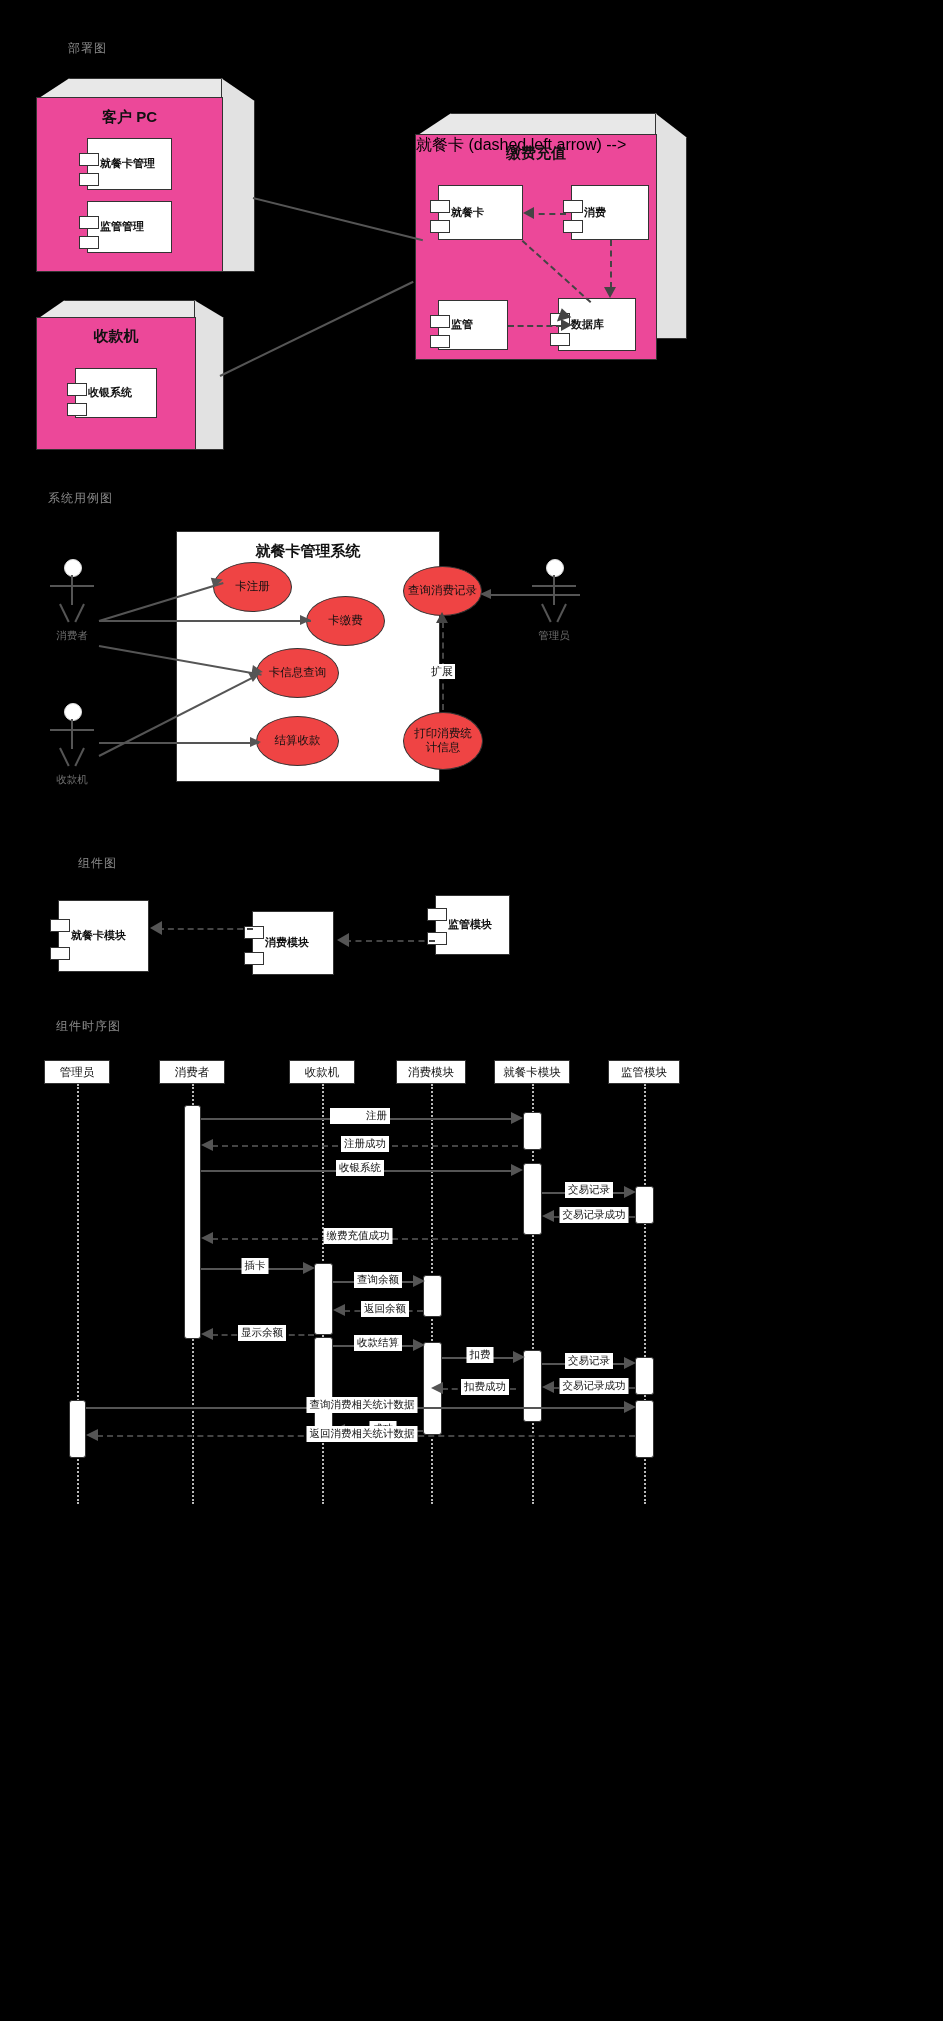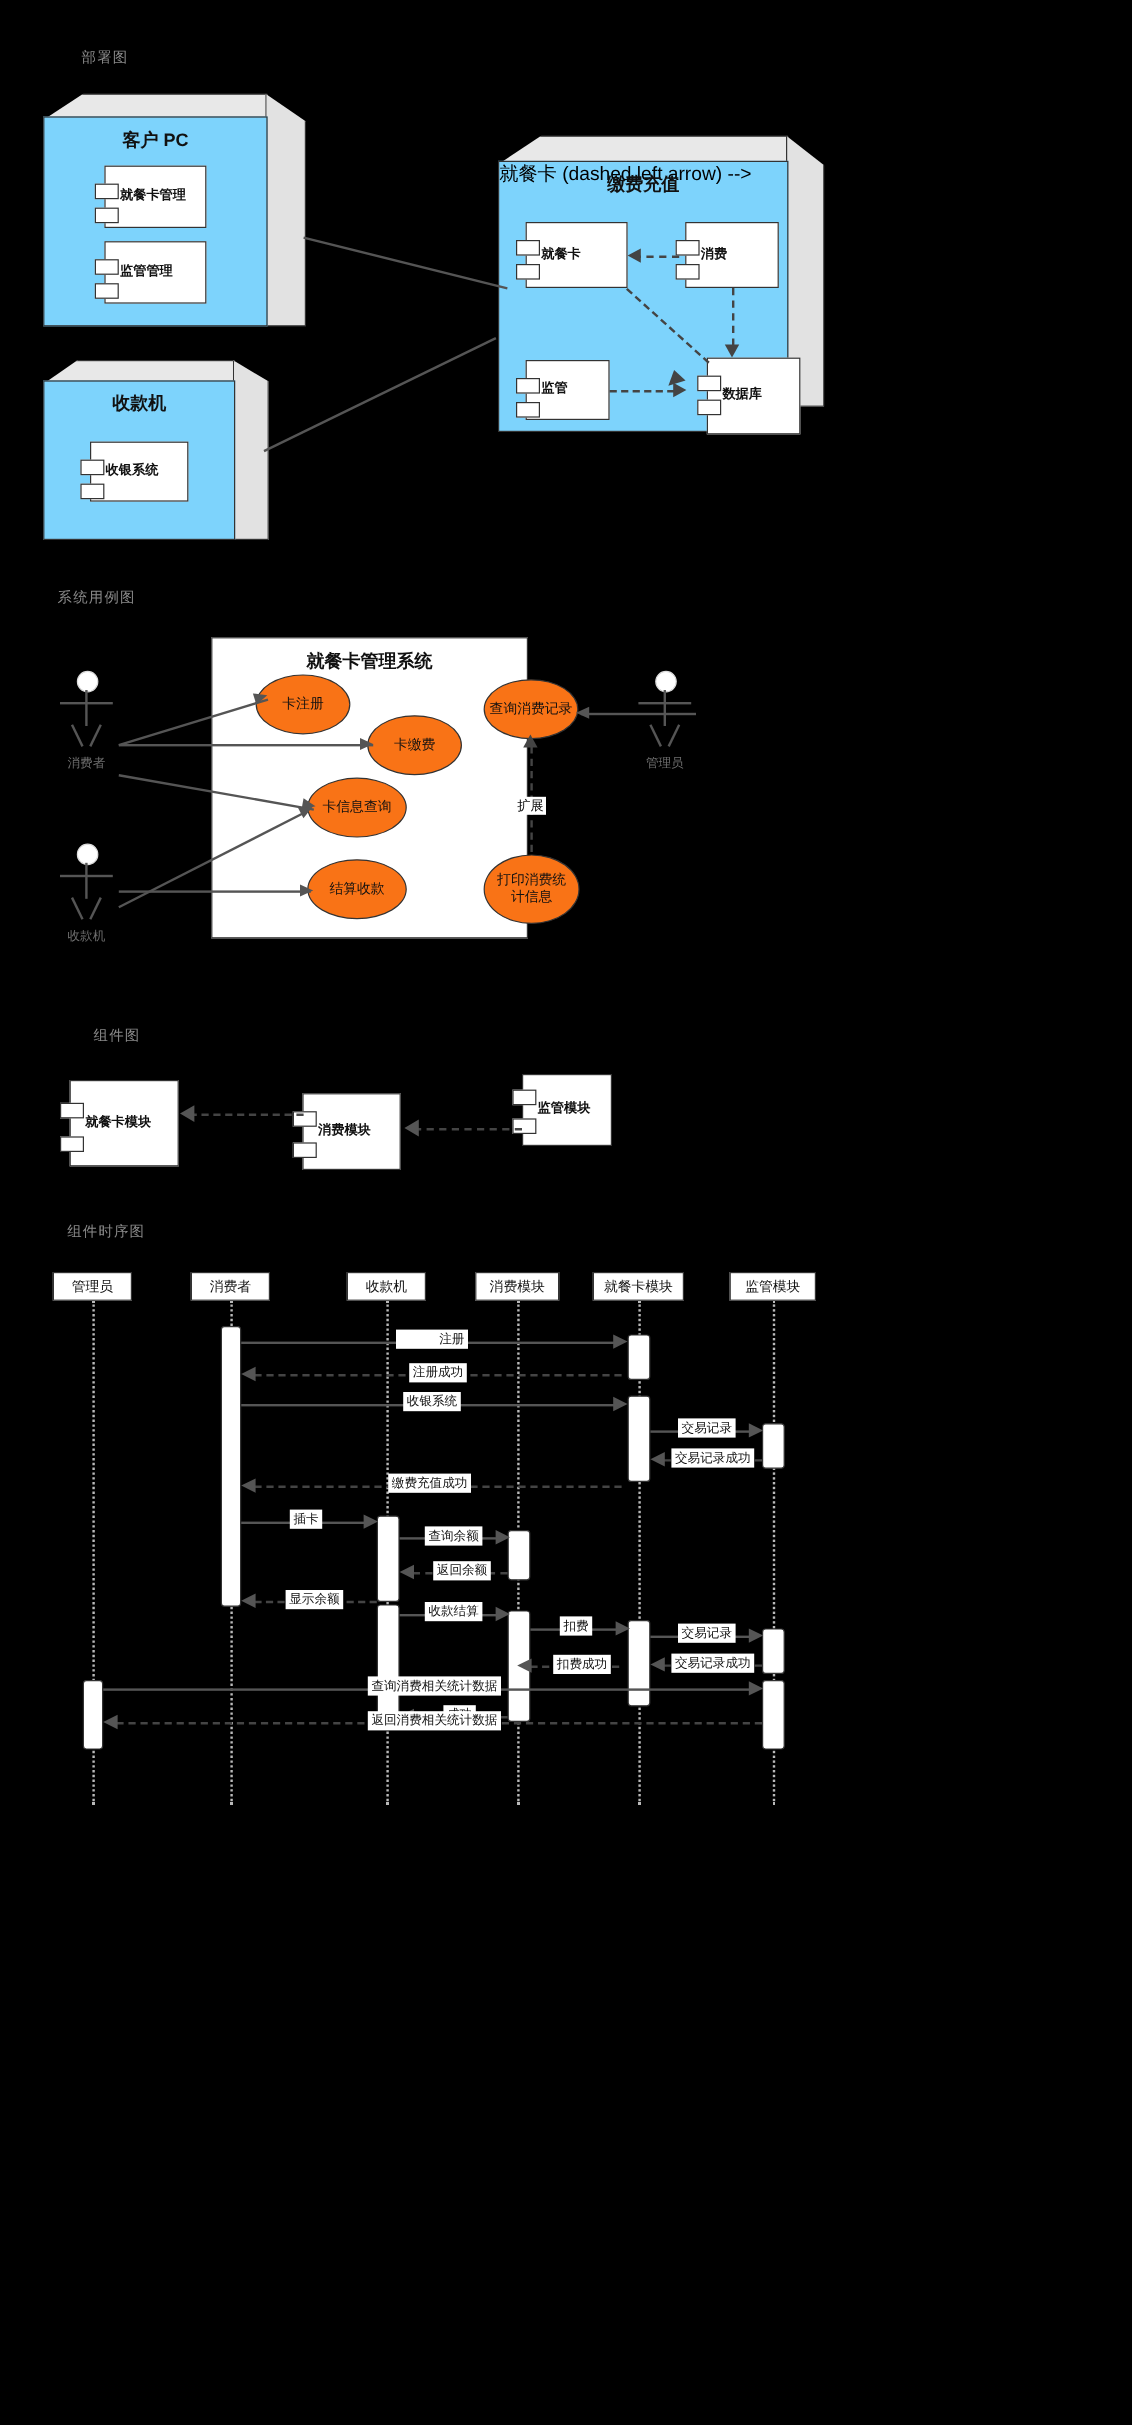--- a/index.html
+++ b/index.html
@@ -4,42 +4,42 @@
 <style>
   html,body{margin:0;padding:0;background:#000;}
   body{width:943px;height:2021px;position:relative;font-family:"Liberation Sans","DejaVu Sans",sans-serif;overflow:hidden;}
   .canvas{position:absolute;inset:0;}
   .sec-title{position:absolute;color:#8a8a8a;font-size:12px;letter-spacing:1px;white-space:nowrap;}
 
   
   .node3d{position:absolute;}
   .node3d .top{position:absolute;background:#e8e8e8;border:1.5px solid #333;}
   .node3d .side{position:absolute;background:#e2e2e2;border:1.5px solid #333;}
-  .node3d .face{position:absolute;background:#7dd3fc;border:1.5px solid #333;}
+  .node3d .face{position:absolute;background:#ec4899;border:1.5px solid #333;}
   .node-title{position:absolute;width:100%;text-align:center;font-weight:bold;font-size:15px;color:#111;}
 
   .comp{position:absolute;background:#fff;border:1.6px solid #333;box-sizing:border-box;
         display:flex;align-items:center;}
   .comp .lbl{font-size:11px;color:#111;font-weight:bold;text-align:center;line-height:1.2;padding-left:12px;}
   .comp .tab{position:absolute;left:-9px;width:20px;height:13px;background:#fff;border:1.6px solid #333;box-sizing:border-box;}
   .comp .tab.t1{top:14px;}
   .comp .tab.t2{top:34px;}
 
   
   .ln{position:absolute;background:#444;transform-origin:0 50%;height:2px;}
   .dln{position:absolute;border-top:2px dashed #444;transform-origin:0 0;height:0;}
   .vdln{position:absolute;border-left:2px dashed #444;width:0;}
   .arw{position:absolute;width:0;height:0;}
 
   
   .ucbox{position:absolute;background:#fff;border:1.4px solid #333;box-sizing:border-box;}
   .uctitle{position:absolute;width:100%;text-align:center;font-size:15px;font-weight:bold;color:#111;}
-  .uc{position:absolute;border:1.4px solid #333;border-radius:50%;background:#f97316;
+  .uc{position:absolute;border:1.4px solid #333;border-radius:50%;background:#ef4444;
       display:flex;align-items:center;justify-content:center;text-align:center;
-      font-size:11.5px;color:#111;line-height:1.25;box-sizing:border-box;}
+      font-size:11.5px;color:#111;line-height:1.25;box-sizing:border-box;font-family:Liberation Mono, monospace;}
   .actor{position:absolute;width:52px;}
   .actor .head{position:absolute;left:18px;top:0;width:16px;height:16px;border-radius:50%;background:#fff;border:1.6px solid #ddd;}
   .actor .body{position:absolute;left:25px;top:16px;width:2px;height:30px;background:#555;}
   .actor .arms{position:absolute;left:4px;top:26px;width:44px;height:2px;background:#555;}
   .actor .leg1{position:absolute;left:13px;top:45px;width:2px;height:20px;background:#555;transform:rotate(-26deg);transform-origin:top center;}
   .actor .leg2{position:absolute;left:37px;top:45px;width:2px;height:20px;background:#555;transform:rotate(26deg);transform-origin:top center;}
   .actor .nm{position:absolute;top:70px;width:52px;text-align:center;font-size:10.5px;color:#6e6e6e;white-space:nowrap;left:0;}
 
   
   .lifehead{position:absolute;background:#fff;border:1.4px solid #333;box-sizing:border-box;
@@ -100,21 +100,21 @@
       <div class="comp" style="left:155px;top:50px;width:78px;height:55px;">
         <span class="tab t1"></span>
         <span class="tab t2"></span>
         <span class="lbl">消费</span>
       </div>
       <div class="comp" style="left:22px;top:165px;width:70px;height:50px;">
         <span class="tab t1"></span>
         <span class="tab t2"></span>
         <span class="lbl">监管</span>
       </div>
-      <div class="comp" style="left:173px;top:163px;width:78px;height:64px;">
+      <div class="comp" style="left:142px;top:163px;width:78px;height:53px;">
         <span class="tab t1"></span>
         <span class="tab t2"></span>
         <span class="lbl">数据库</span>
       </div>
 
        就餐卡 (dashed left arrow) --&gt;
       <div class="dln" style="left:112px;top:78px;width:38px;"></div>
       <div class="arw" style="left:107px;top:72px;border-top:6px solid transparent;border-bottom:6px solid transparent;border-right:11px solid #444;"></div>
       
       <div class="vdln" style="left:194px;top:105px;height:48px;"></div>

